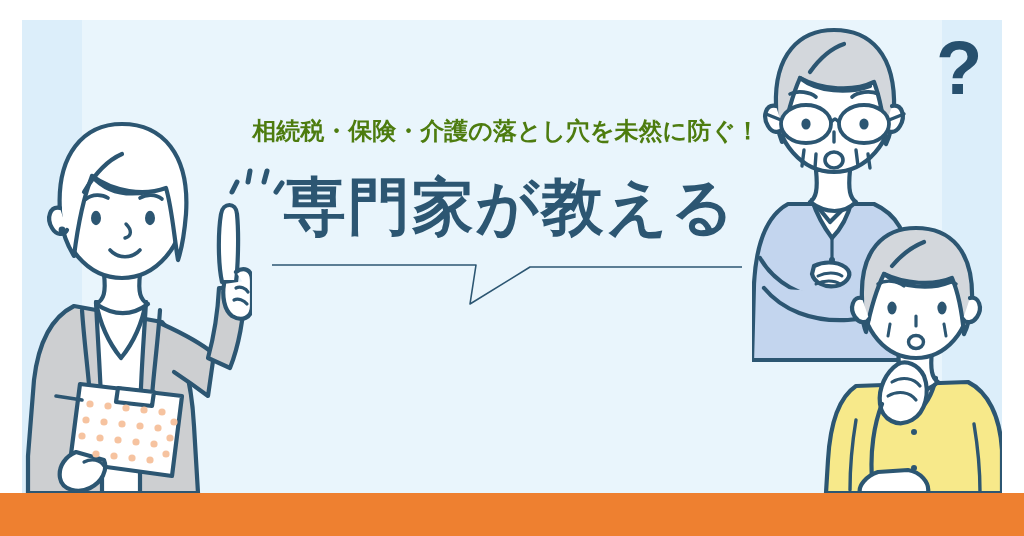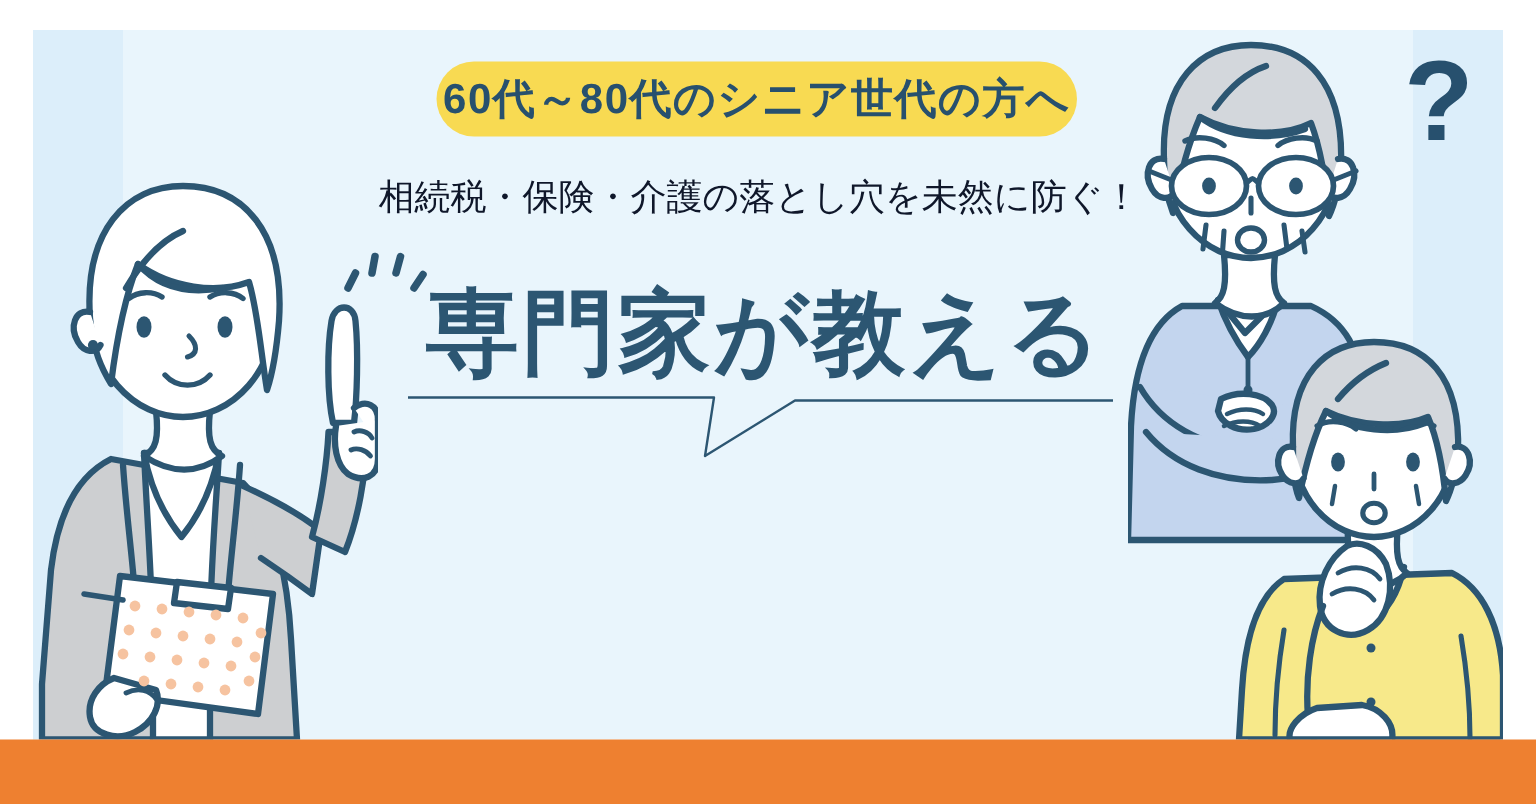--- a/index.html
+++ b/index.html
@@ -37,26 +37,26 @@
     color:#27506e;font-size:28px;font-weight:bold;letter-spacing:1px;
     white-space:nowrap;
   }
   
   .subtitle-row{
     position:absolute;left:246px;top:112px;width:520px;height:38px;
     display:flex;align-items:center;justify-content:center;gap:10px;
   }
   .sub-slash{display:block;}
   .subtitle-text{
-    color:#0f172a;font-size:24px;font-weight:normal;white-space:nowrap;
+    color:#4d7c0f;font-size:24px;font-weight:bold;white-space:nowrap;
     letter-spacing:0px;
   }
   
   .headline1{
-    position:absolute;left:280px;top:192px;width:460px;
+    position:absolute;left:280px;top:176px;width:460px;
     text-align:center;color:#2c5672;
     font-size:62px;font-weight:bold;line-height:1.0;
     letter-spacing:2px;white-space:nowrap;
   }
   .divider-wrap{position:absolute;left:272px;top:258px;width:470px;height:52px;}
   .headline2{
     position:absolute;left:250px;top:312px;width:520px;
     text-align:center;color:#2c5672;
     font-size:58px;font-weight:bold;line-height:1.13;
     letter-spacing:1px;
@@ -257,21 +257,20 @@
 
         <path d="M130 384 C122 404 118 432 120 458 L124 473" fill="none"></path>
 
         <path d="M126 452 C114 456 106 466 108 473 L176 473 C178 462 168 452 156 450 Z" fill="#ffffff"></path>
       </g>
     </svg>
   </div>
 
   <div class="qmark">?</div>
 
-  <div class="badge">60代～80代のシニア世代の方へ</div>
 
   <div class="subtitle-row">
     <svg class="sub-slash" width="26" height="36" viewBox="0 0 26 36">
       <path d="M4 6 L22 32" stroke="#27506e" stroke-width="3.4" stroke-linecap="round"></path>
     </svg>
     <span class="subtitle-text">相続税・保険・介護の落とし穴を未然に防ぐ！</span>
     <svg class="sub-slash" width="26" height="36" viewBox="0 0 26 36">
       <path d="M22 6 L4 32" stroke="#27506e" stroke-width="3.4" stroke-linecap="round"></path>
     </svg>
   </div>

